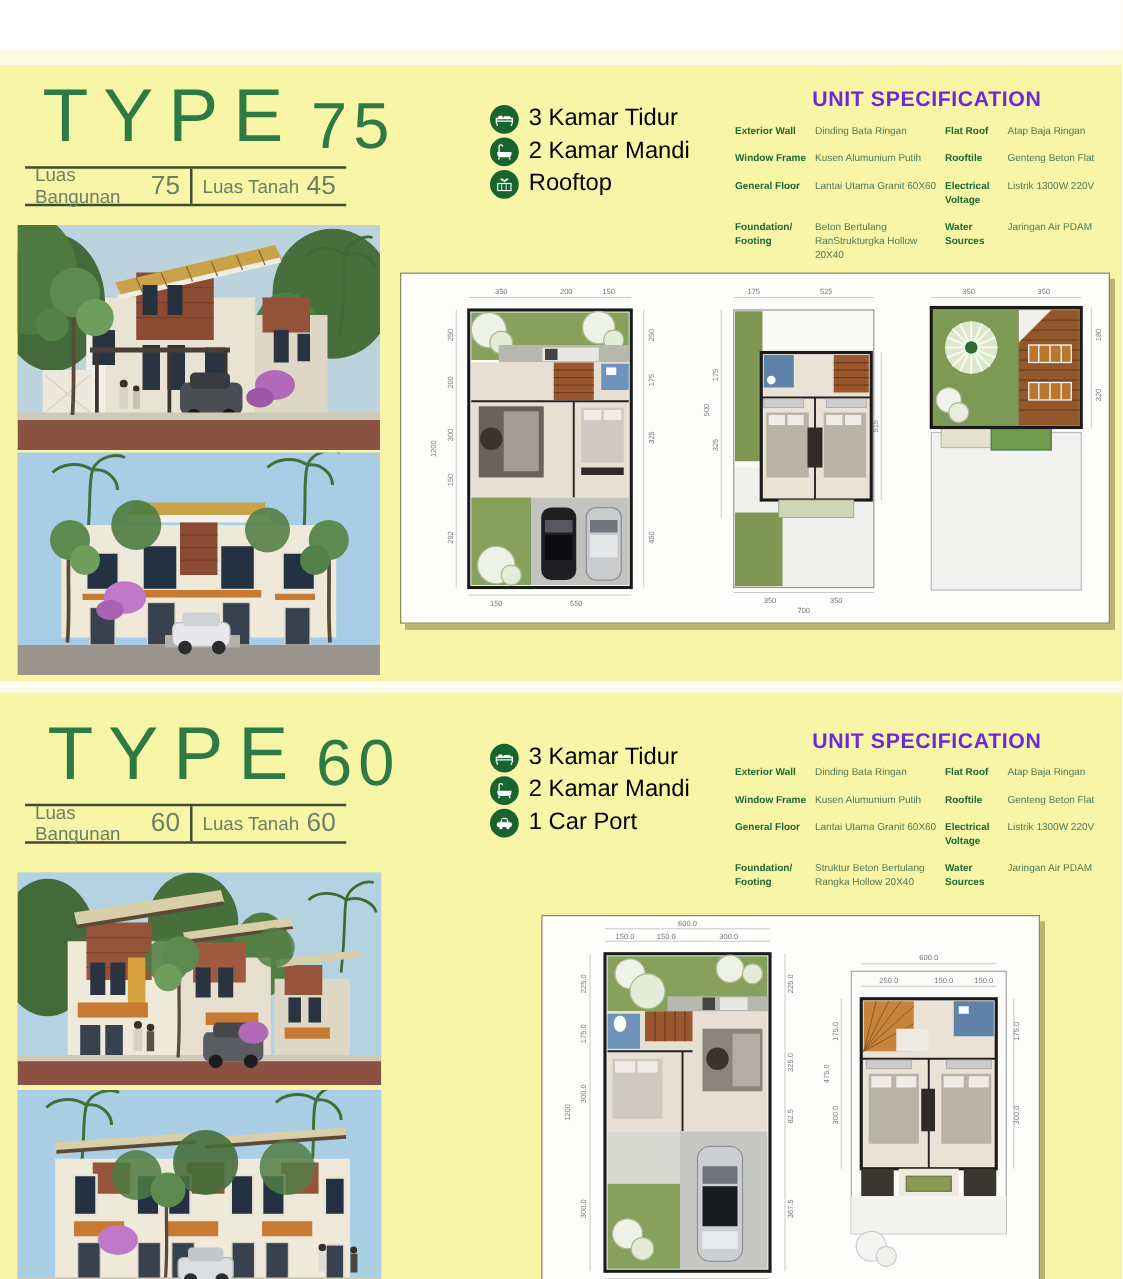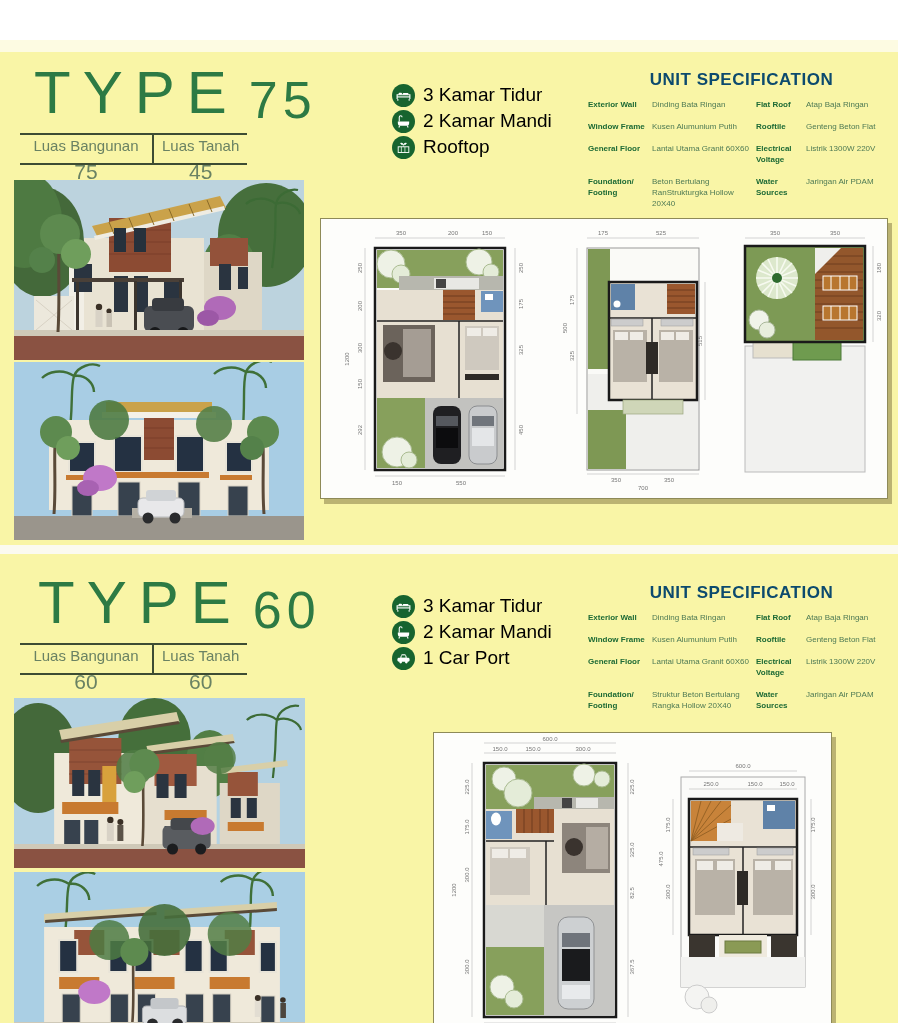--- a/index.html
+++ b/index.html
@@ -7,33 +7,33 @@
   .abs{position:absolute;}
   .band-top{top:0;left:0;width:898px;height:12px;background:#fdfbe2;}
   .band-mid{top:505px;left:0;width:898px;height:9px;background:#fbfaf0;}
   .band-bottom{top:1012px;left:0;width:898px;height:11px;background:#e7eaed;}
 
   .t-title{margin:0;color:#2d7a44;font-weight:normal;white-space:nowrap;}
   .t-word{font-size:60px;letter-spacing:12px;}
   .t-num{font-size:52px;letter-spacing:5px;margin-left:10px;position:relative;top:5px;}
 
   .luas{display:flex;border-top:2px solid #3d4c33;border-bottom:2px solid #3d4c33;color:#6a8263;}
-  .luas-cell{display:flex;align-items:center;gap:6px;padding:2px 8px;height:24px;flex-direction:column;}
+  .luas-cell{display:flex;align-items:center;gap:6px;padding:2px 8px;height:24px;}
   .luas-cell:first-child{border-right:2px solid #3d4c33;width:116px;}
   .luas-label{font-size:15px;}
   .luas-val{font-size:21px;}
 
   .features{list-style:none;margin:0;padding:0;}
   .feature{display:flex;align-items:center;gap:8px;height:26px;}
   .ficon{width:23px;height:23px;border-radius:50%;background:#17642f;display:flex;align-items:center;justify-content:center;flex:0 0 23px;}
   .ficon svg{width:17px;height:17px;}
   .flabel{font-size:19px;color:#000000;white-space:nowrap;}
 
   .spec{width:307px;}
-  .spec-title{text-align:center;font-size:17px;font-weight:bold;color:#0c4a6e;letter-spacing:.5px;}
+  .spec-title{text-align:center;font-size:17px;font-weight:bold;color:#6d28d9;letter-spacing:.5px;}
   .spec-grid{display:grid;grid-template-columns:64px 104px 50px 89px;column-gap:0;row-gap:11px;margin-top:9px;font-size:8px;line-height:11px;}
   .sl{font-weight:bold;color:#1d6a35;white-space:pre-line;}
   .sv{color:#4e7a54;white-space:pre-line;}
 
   .photo{overflow:hidden;background:#a8cde4;}
   .photo svg{display:block;width:100%;height:100%;}
 
   .plan-panel{background:#fdfdfb;border:1px solid #8e8a58;box-shadow:4px 5px 0 rgba(110,100,50,.45);}
   .plan-svg text{font-family:"Liberation Sans",sans-serif;}
   .dim{font-size:6px;fill:#777;}

